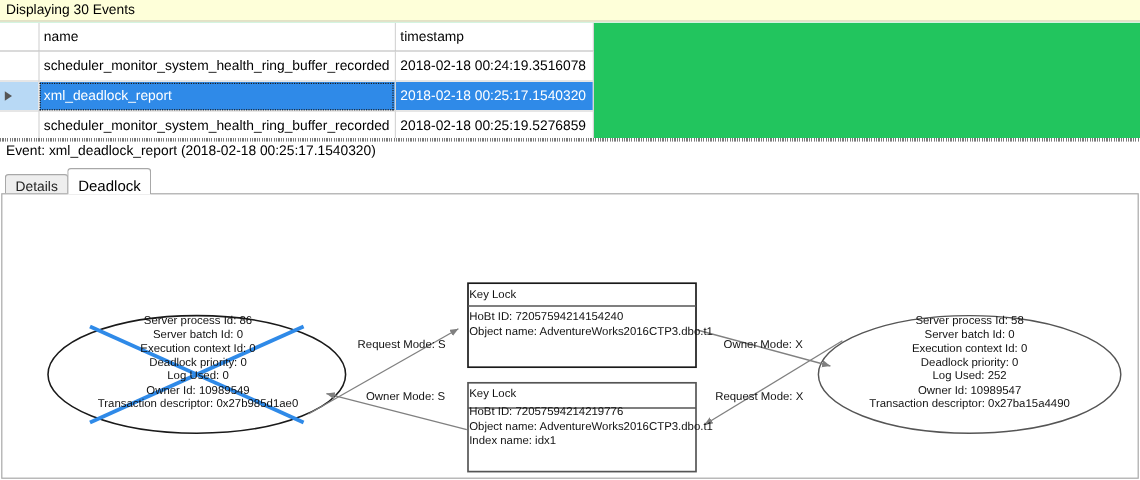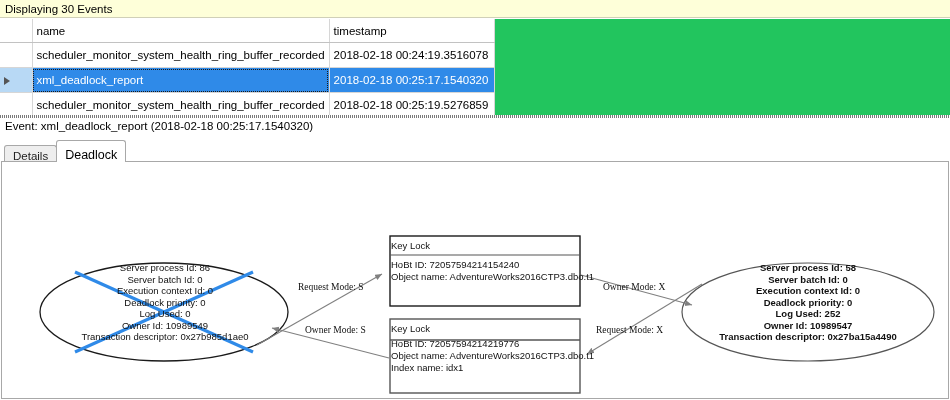--- a/index.html
+++ b/index.html
@@ -163,21 +163,21 @@
   .node-text {
     position: absolute;
     text-align: center;
     line-height: 11.5px;
     font-size: 9.5px;
     color: #111;
     pointer-events: none;
     white-space: nowrap;
   }
   #proc-left-text  { left: 60px;  top: 100px; width: 206px; }
-  #proc-right-text { left: 700px; top: 100px; width: 212px; font-weight: bold; }
+  #proc-right-text { left: 700px; top: 100px; width: 212px; }
 
   .lock-title {
     position: absolute;
     text-align: left;
     font-size: 9.5px;
     color: #111;
   }
   .lock-body {
     position: absolute;
     font-size: 9.5px;
@@ -188,21 +188,20 @@
   #lock1-title { left: 389px; top: 78px;  width: 188px; }
   #lock1-body  { left: 389px; top: 97px;  width: 188px; }
   #lock2-title { left: 389px; top: 161px; width: 188px; }
   #lock2-body  { left: 389px; top: 176px; width: 188px; }
 
   .edge-label {
     position: absolute;
     font-size: 9.5px;
     color: #111;
     white-space: nowrap;
-    font-family: Liberation Serif, serif;
   }
   #edge-lbl-1 { left: 296px; top: 120px; }
   #edge-lbl-2 { left: 601px; top: 120px; }
   #edge-lbl-3 { left: 303px; top: 163px; }
   #edge-lbl-4 { left: 594px; top: 163px; }
 </style>
 </head>
 <body>
 
 <div id="banner">

